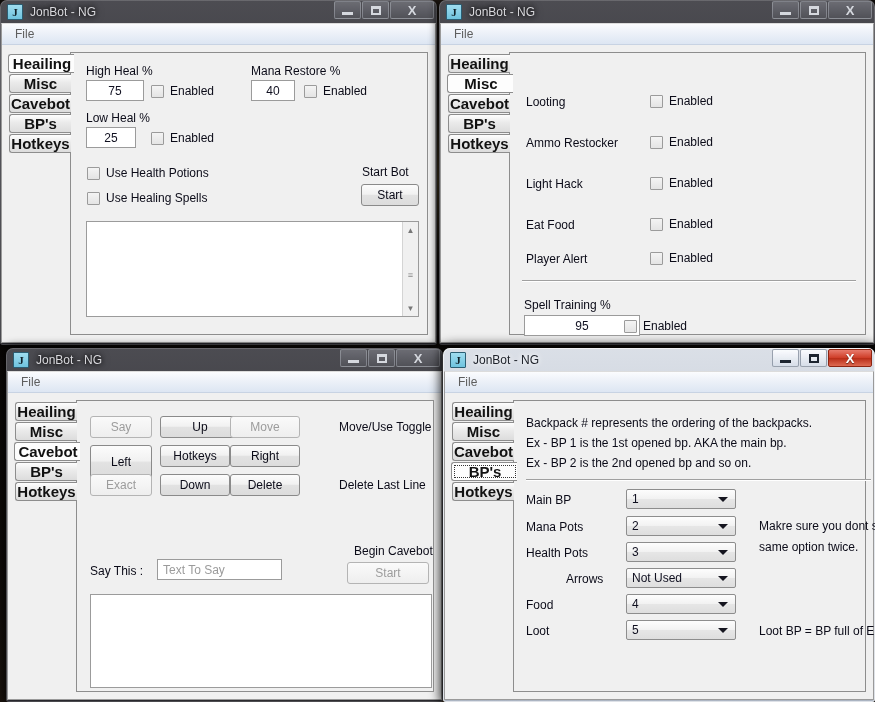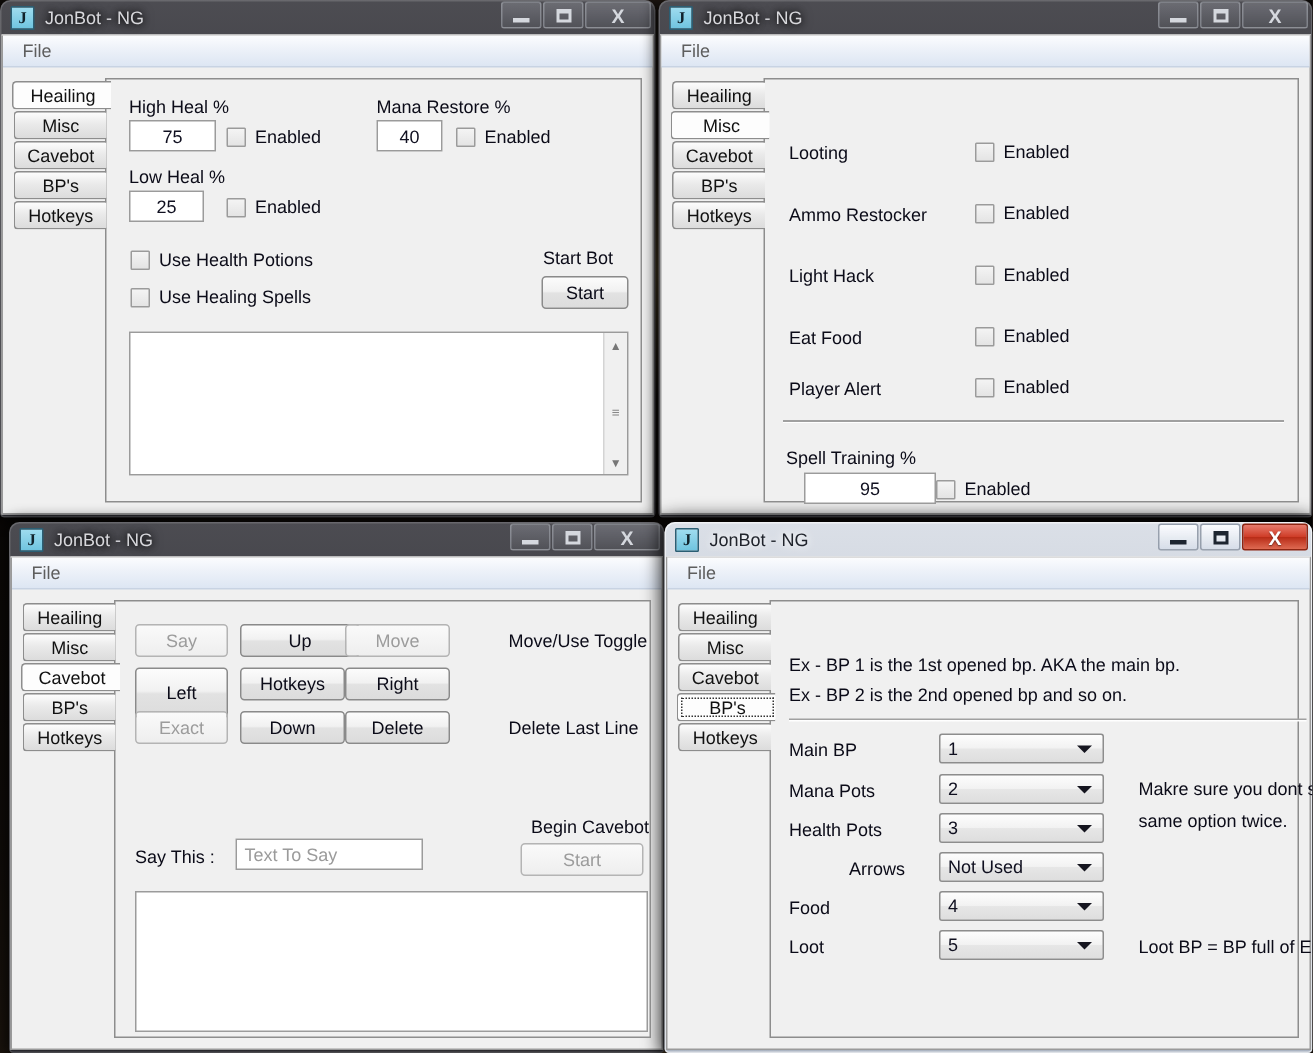--- a/index.html
+++ b/index.html
@@ -131,28 +131,29 @@
   .tabstrip {
     width: 62px;
     flex: 0 0 62px;
     padding-top: 2px;
     position: relative;
     z-index: 2;
   }
   .tab {
     height: 19px;
     margin-bottom: 1px;
-    font-size: 12px;
+    font-size: 15px;
     color: #111;
     display: flex; align-items: center; justify-content: center;
     background: linear-gradient(180deg,#fdfdfd 0%, #eaeaea 45%, #dcdcdc 100%);
     border: 1px solid #8d8d8d;
     border-right: none;
     border-radius: 3px 0 0 3px;
     position: relative;
+    font-weight: bold;
   }
   .tab.selected {
     background: #fdfdfd;
     border-color: #8d8d8d;
     width: 66px;
     margin-left: -1px;
     padding-left: 1px;
     z-index: 3;
     border-radius: 3px 0 0 3px;
   }
@@ -379,21 +380,21 @@
 
         <div class="lbl" style="left:16px; top:199px;">Player Alert</div>
         <div class="cbx" style="left:140px; top:198px;">
           <span class="box"></span>
           <span>Enabled</span>
         </div>
 
         <div class="sep" style="left:12px; top:227px; width:334px;"></div>
 
         <div class="lbl" style="left:14px; top:245px;">Spell Training %</div>
-        <div class="tbox" style="left:14px; top:262px; width:88px; height:21px;margin-left:12px;">95</div>
+        <div class="tbox" style="left:14px; top:262px; width:116px; height:21px;">95</div>
         <div class="cbx" style="left:114px; top:266px;">
           <span class="box"></span>
           <span>Enabled</span>
         </div>
       </div>
     </div>
   </div>
 </div>
 
 <div class="win inactive" style="left:6px; top:348px; width:437px; height:354px;">
@@ -474,20 +475,21 @@
     </div>
     <div class="tabwrap">
       <div class="tabstrip">
         <div class="tab">Heailing</div>
         <div class="tab">Misc</div>
         <div class="tab">Cavebot</div>
         <div class="tab selected focused">BP's</div>
         <div class="tab">Hotkeys</div>
       </div>
       <div class="tabpage">
+        <div class="lbl" style="left:12px; top:15px;">Backpack # represents the ordering of the backpacks.</div>
         <div class="lbl" style="left:12px; top:35px;">Ex - BP 1 is the 1st opened bp. AKA the main bp.</div>
         <div class="lbl" style="left:12px; top:55px;">Ex - BP 2 is the 2nd opened bp and so on.</div>
 
         <div class="sep" style="left:12px; top:78px; width:345px;"></div>
 
         <div class="lbl" style="left:12px; top:92px;">Main BP</div>
         <div class="combo" style="left:112px; top:88px; width:110px;">
           <span>1</span>
           <span class="caret"></span>
         </div>

